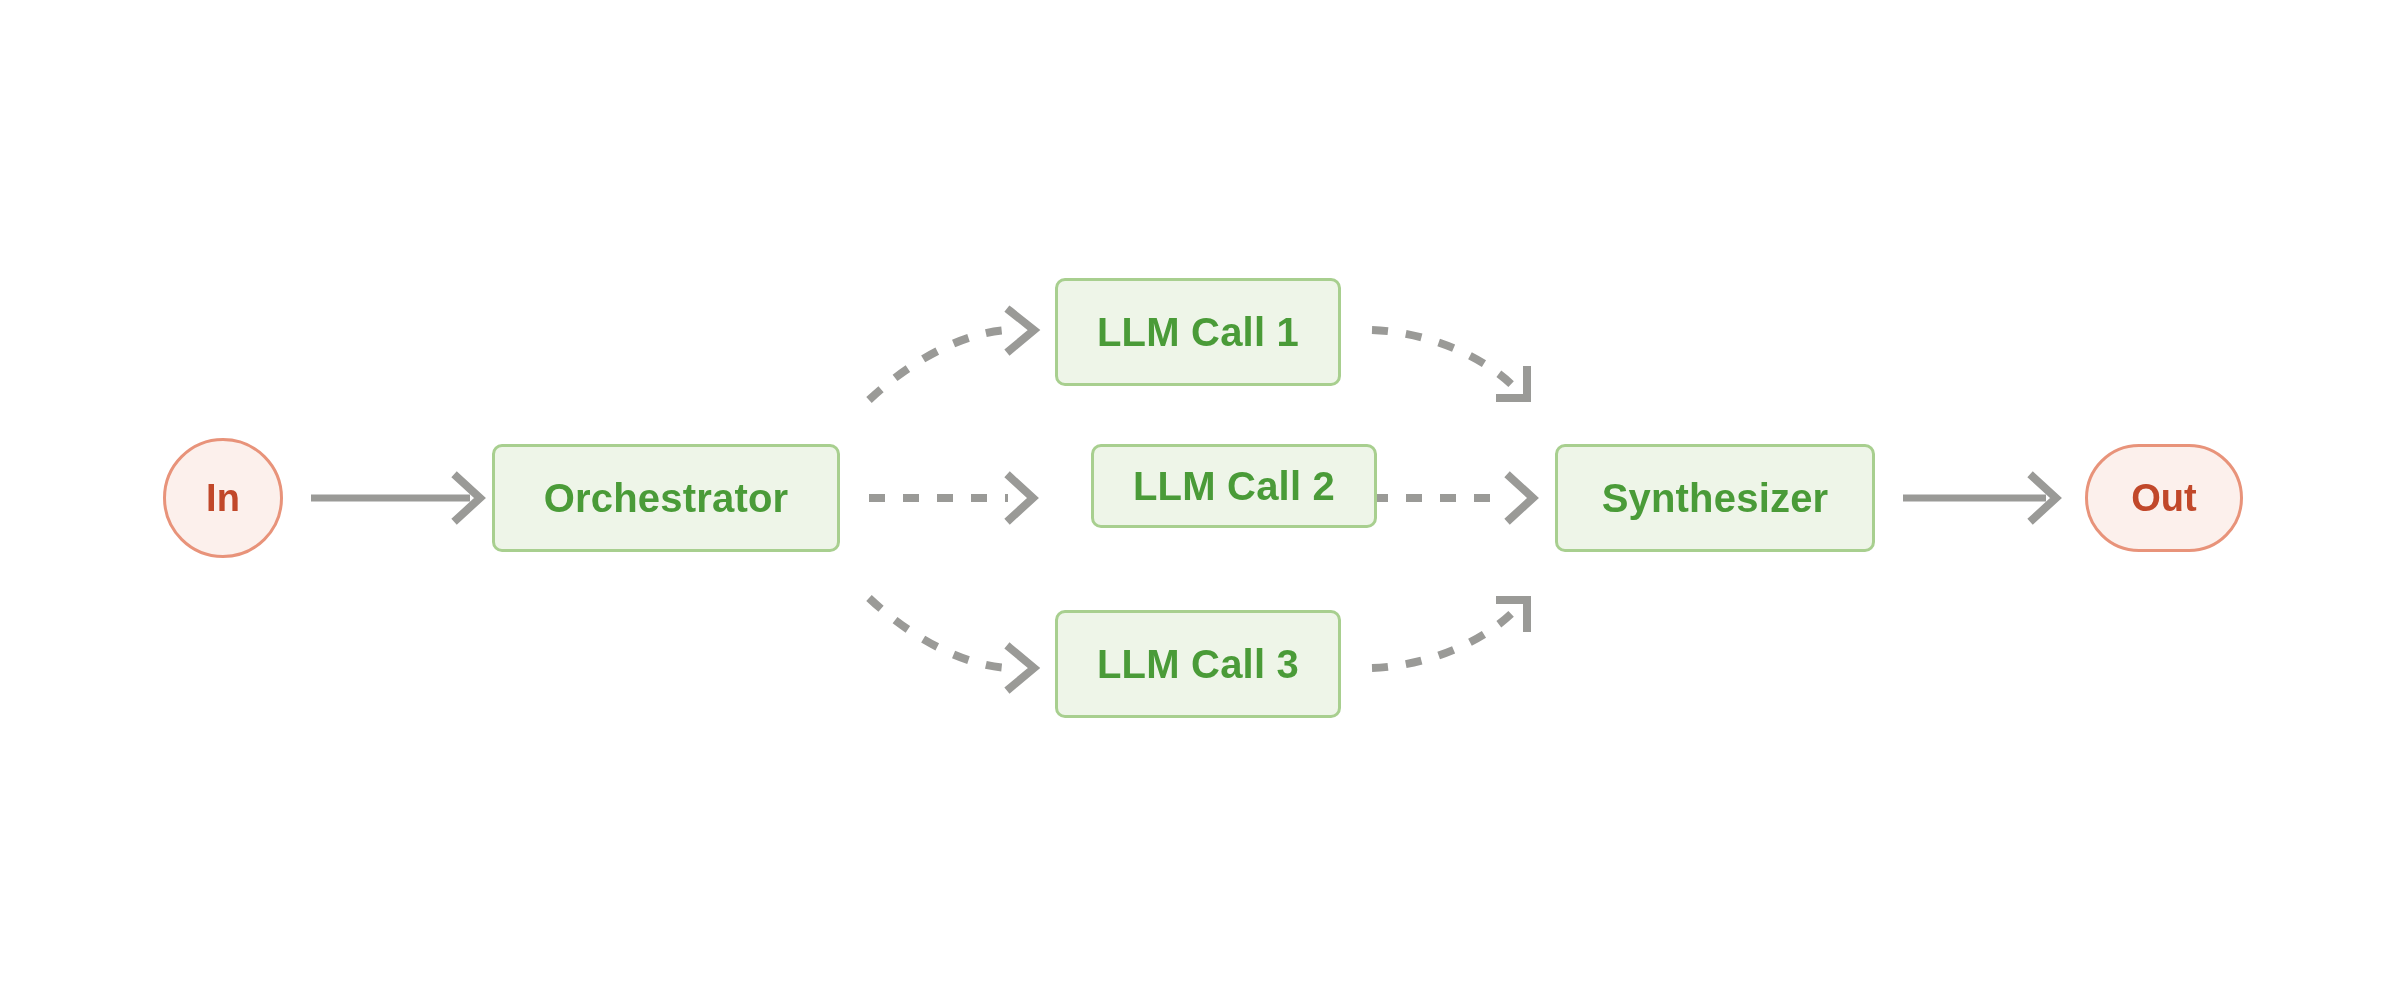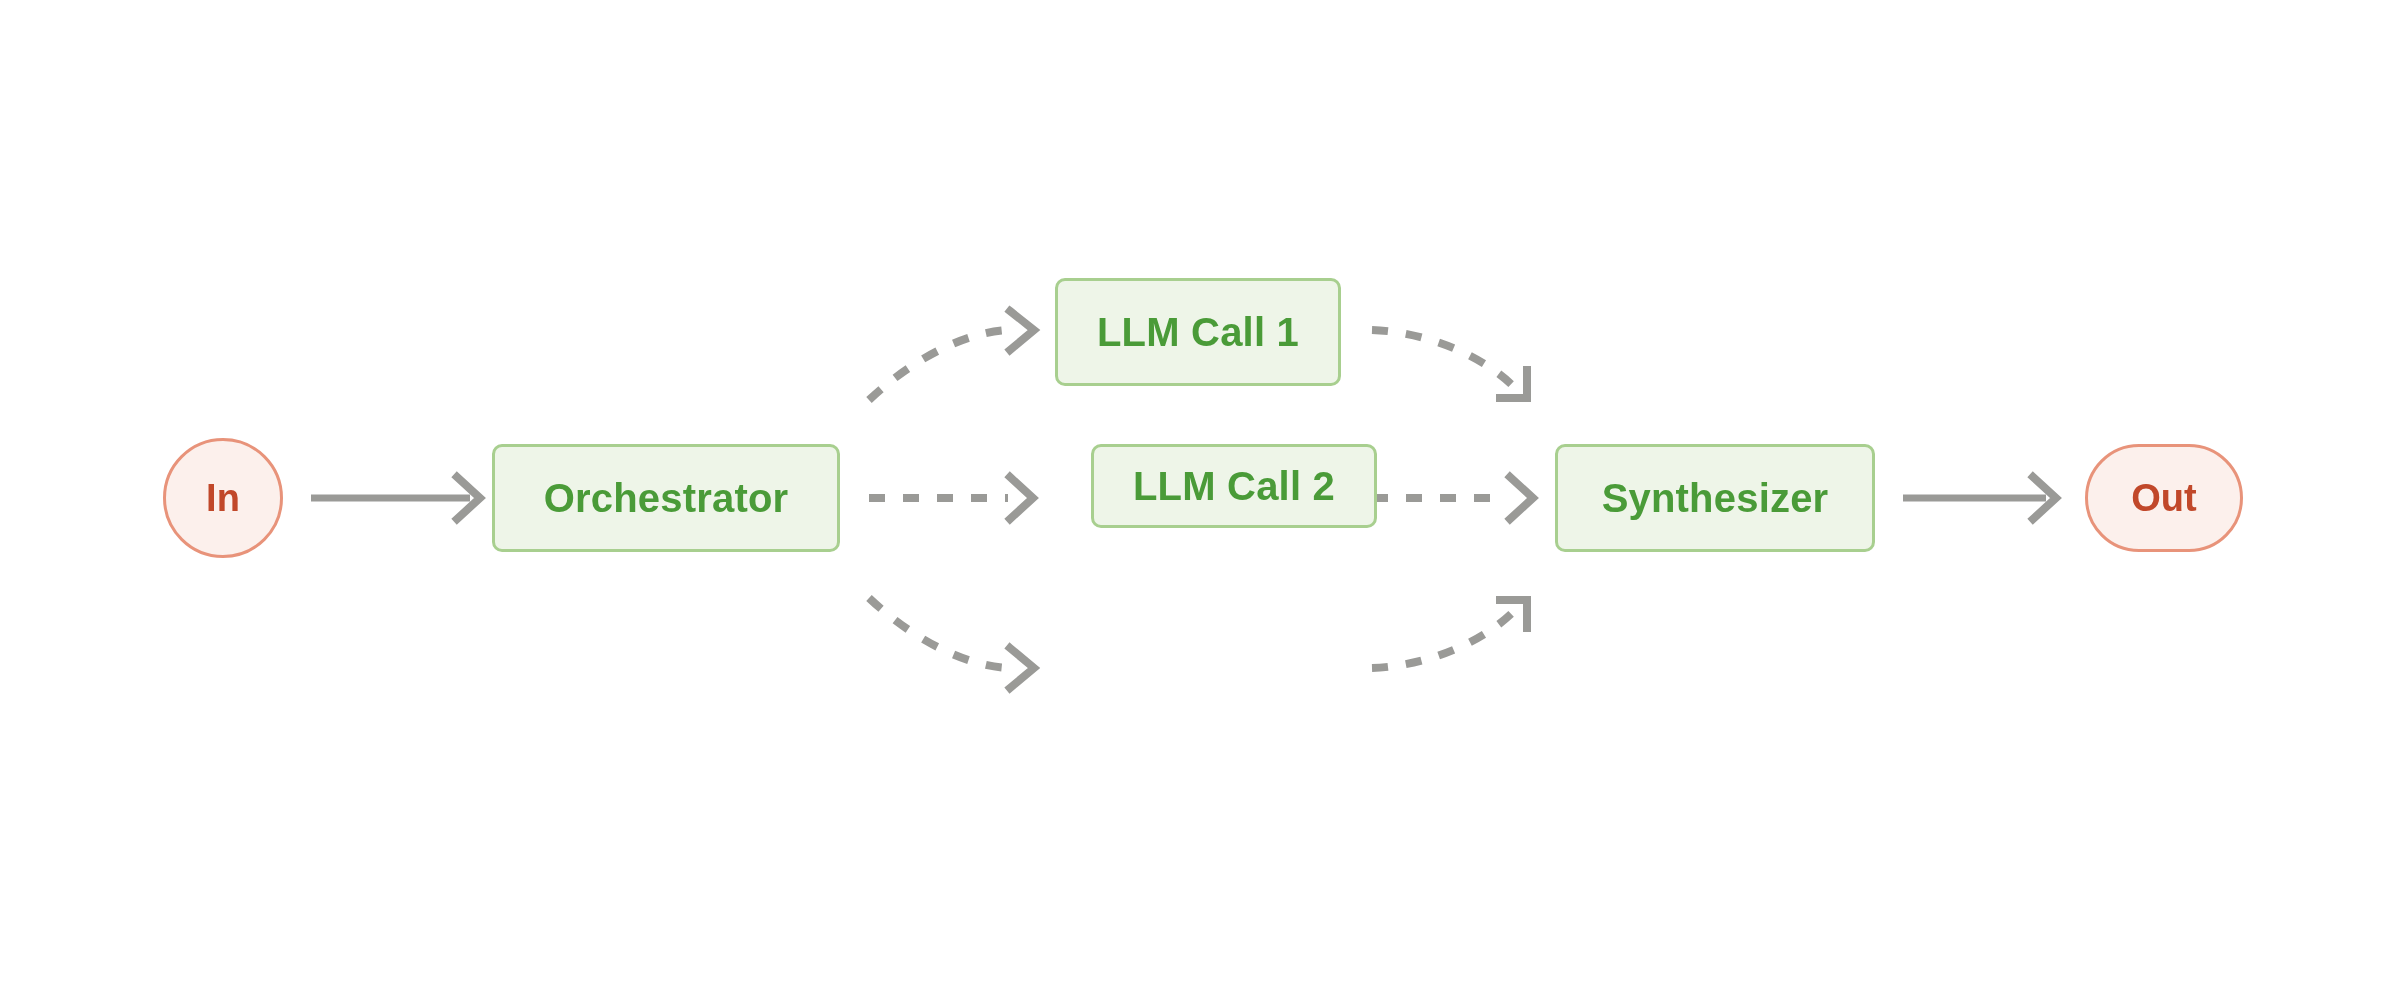--- a/index.html
+++ b/index.html
@@ -146,20 +146,23 @@
   </div>
 
   <div class="node node-process" id="node-llm1">
     <span>LLM Call 1</span>
   </div>
 
   <div class="node node-process" id="node-llm2">
     <span>LLM Call 2</span>
   </div>
 
+  <div class="node node-process" id="node-llm3">
+    <span>LLM Call 3</span>
+  </div>
 
   <div class="node node-terminal node-pill" id="node-out">
     <span>Out</span>
   </div>
 
   <div class="node node-process" id="node-synth">
     <span>Synthesizer</span>
   </div>
 
 </div>

